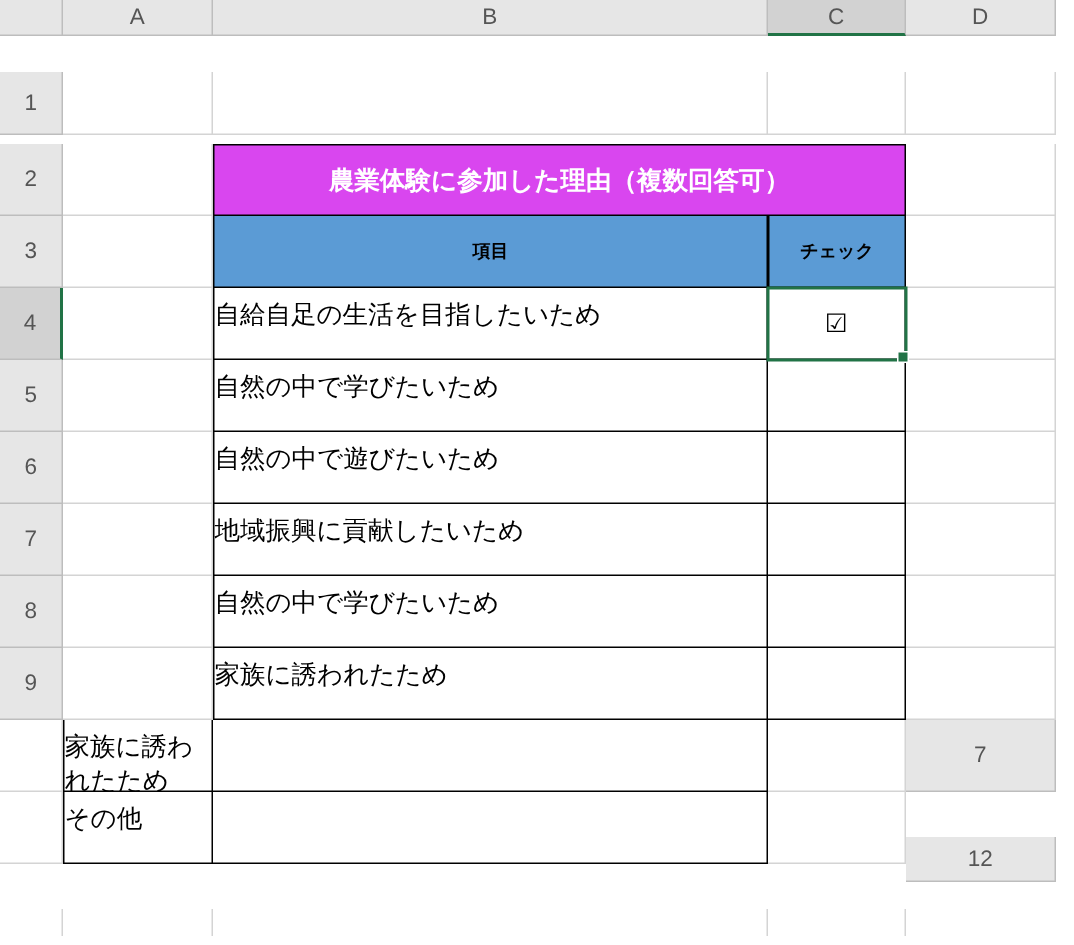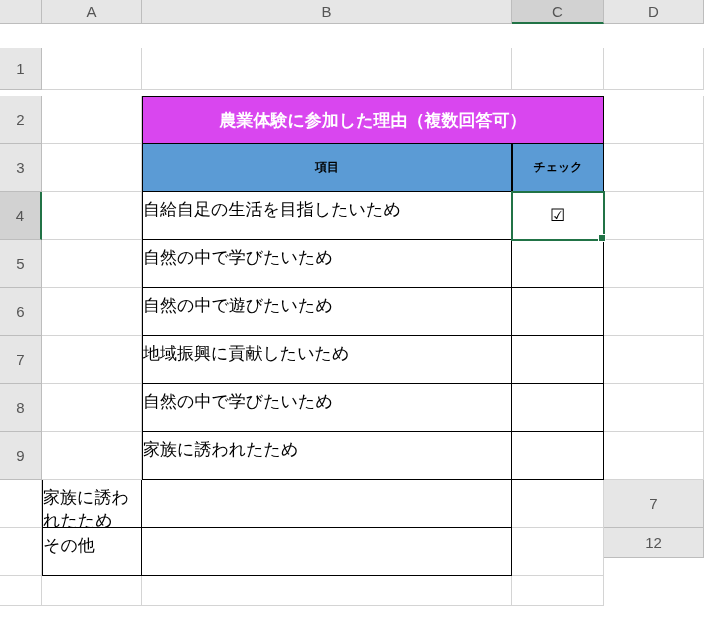--- a/index.html
+++ b/index.html
@@ -100,21 +100,21 @@
       content: "";
       position: absolute;
       right: -3px;
       bottom: -3px;
       width: 6px;
       height: 6px;
       background: #217346;
       border: 1px solid #fff;
     }
     .r1 { height: 42px; }
-    .r12 { height: 30px; }
+    .r12 { height: 30px; margin-top: 30px; }
   </style>
 </head>
 <body>
 
 <div class="spreadsheet">
 
   <div class="cell corner header-row"></div>
   <div class="cell col-header header-row">A</div>
   <div class="cell col-header header-row">B</div>
   <div class="cell col-header header-row active">C</div>

